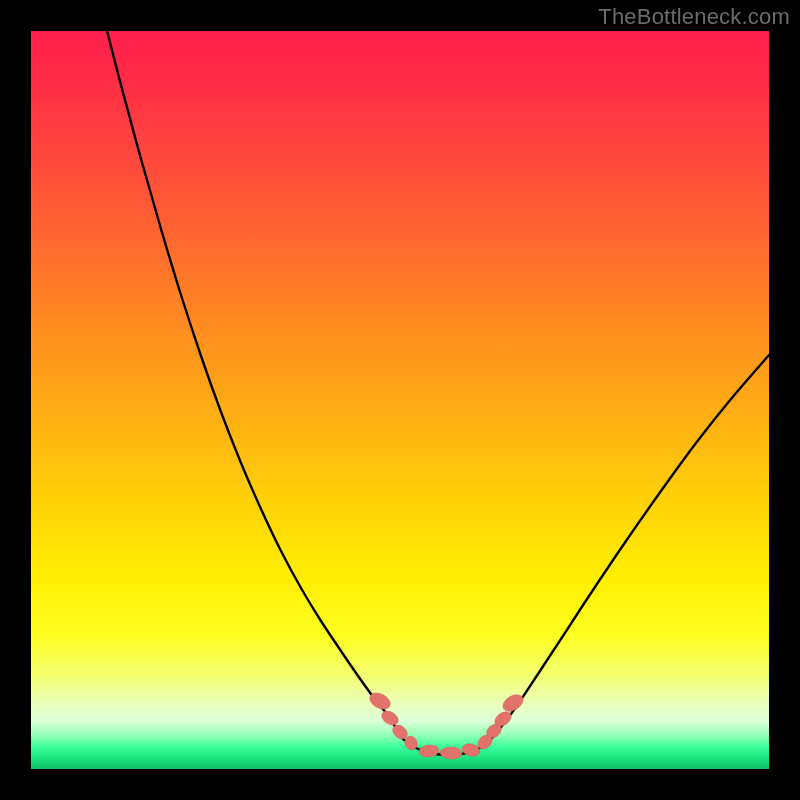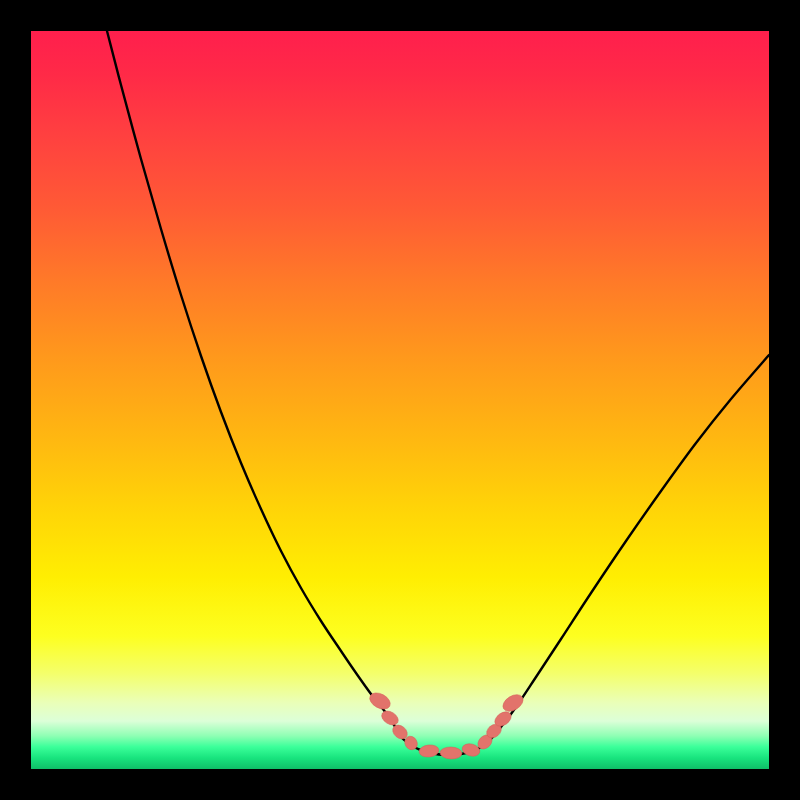--- a/index.html
+++ b/index.html
@@ -87,14 +87,15 @@
           <ellipse cx="0" cy="0" rx="9" ry="6" transform="translate(440 719) rotate(14)" fill="#e2736b" stroke="#d55f57" stroke-width="0.5"></ellipse>
           <ellipse cx="0" cy="0" rx="6" ry="8" transform="translate(454 711) rotate(45)" fill="#e2736b" stroke="#d55f57" stroke-width="0.5"></ellipse>
           <ellipse cx="0" cy="0" rx="6" ry="8" transform="translate(463 700) rotate(52)" fill="#e2736b" stroke="#d55f57" stroke-width="0.5"></ellipse>
           <ellipse cx="0" cy="0" rx="6" ry="9" transform="translate(472 688) rotate(55)" fill="#e2736b" stroke="#d55f57" stroke-width="0.5"></ellipse>
           <ellipse cx="0" cy="0" rx="7" ry="11" transform="translate(482 672) rotate(58)" fill="#e2736b" stroke="#d55f57" stroke-width="0.5"></ellipse>
         </g>
     </svg>
 
   </div>
 
+  <div class="watermark">TheBottleneck.com</div>
 
 </div>
 
 </body></html>

